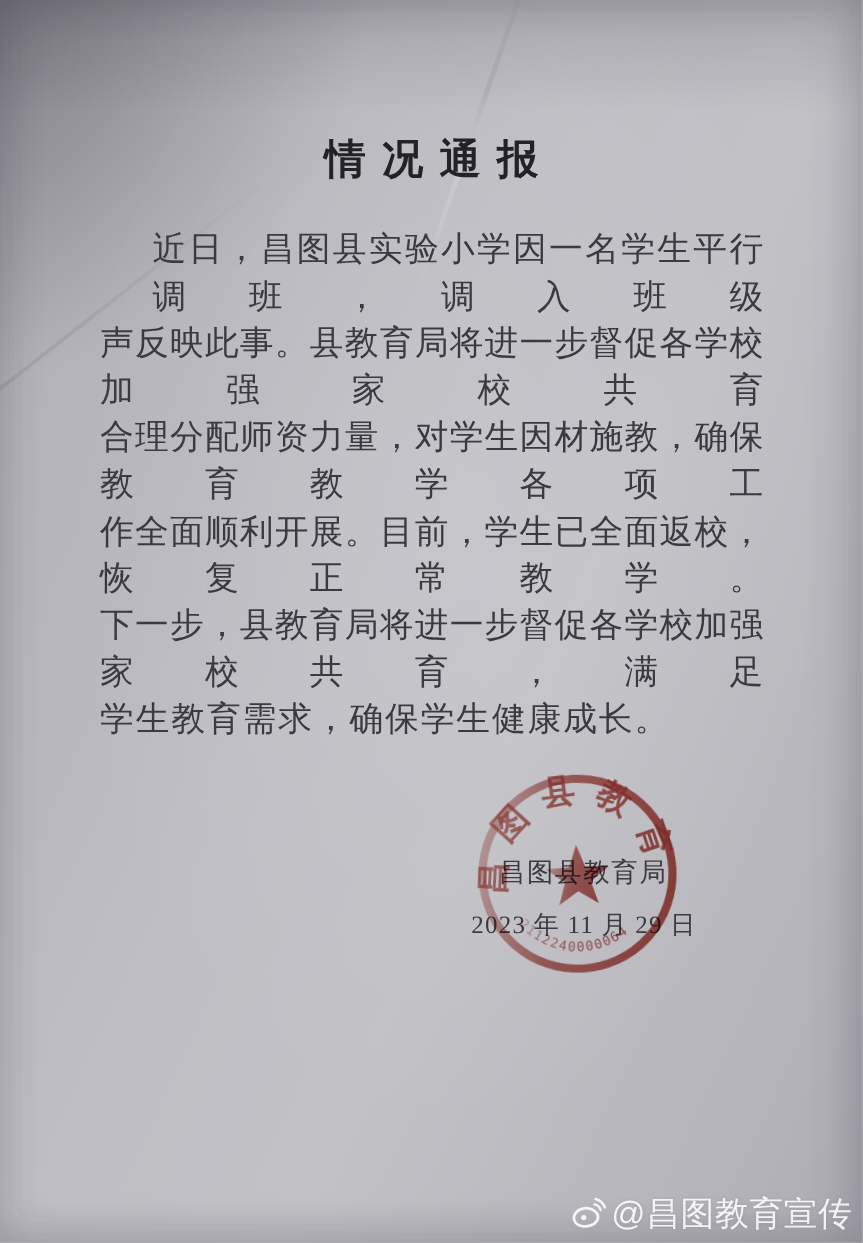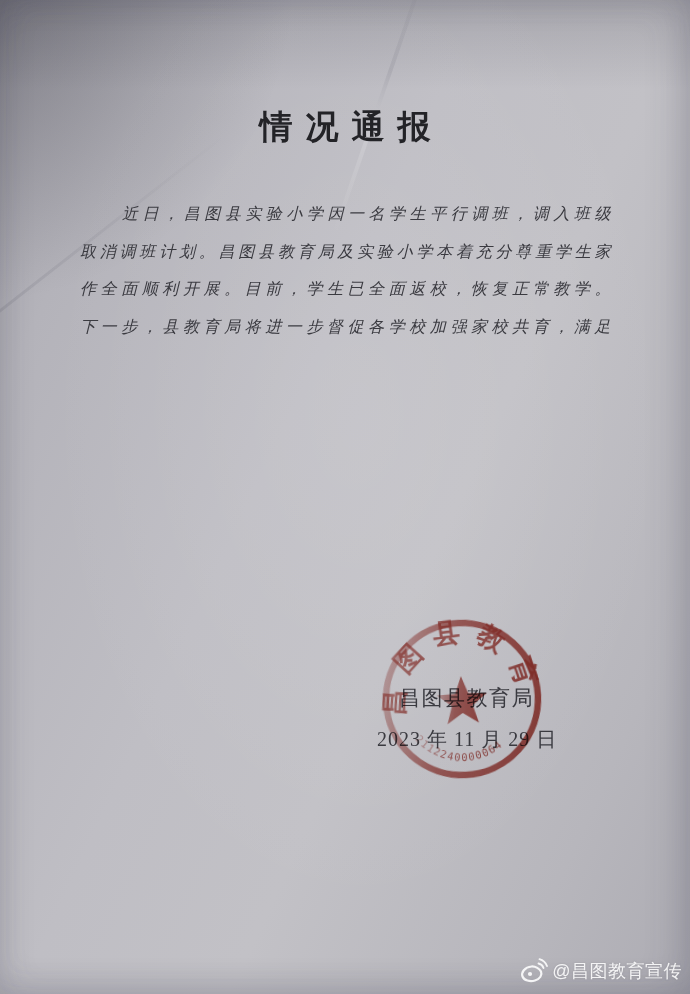--- a/index.html
+++ b/index.html
@@ -32,24 +32,23 @@
     transform:rotate(-38deg);
     background:linear-gradient(90deg, rgba(70,70,85,0.14), rgba(70,70,85,0) 80%);
   }
 
   .doc-title{
     position:absolute;left:0;top:105px;width:100%;
     text-align:center;font-size:33px;font-weight:700;
     letter-spacing:13px;text-indent:13px;color:#232327;
   }
   .body-text{
-    position:absolute;left:80px;top:195px;width:531px;
-    font-size:16px;line-height:37.6px;color:#3a3a40;
+    position:absolute;left:80px;top:181px;width:531px;
+    font-size:27px;line-height:37.6px;color:#3a3a40;
     letter-spacing:0.5px;
-    font-style:italic;
   }
   .body-text .line{text-align:justify;text-align-last:justify;}
   .body-text .line.indent{padding-left:42px;}
   .body-text .line.last{text-align-last:left;letter-spacing:1.5px;}
 
   .signature{
     position:absolute;left:399px;top:684px;
     font-size:21px;letter-spacing:1.5px;color:#3a3a40;z-index:2;
   }
   .sign-date{
@@ -62,40 +61,42 @@
     z-index:3;mix-blend-mode:multiply;transform:rotate(-3deg);
     pointer-events:none;
   }
 
   .watermark{
     position:absolute;right:8px;top:955px;height:32px;
     display:flex;align-items:center;gap:4px;z-index:4;
     color:rgba(255,255,255,0.88);
   }
   .watermark .wm-text{
-    font-size:18px;letter-spacing:0.5px;
+    font-size:27px;letter-spacing:0.5px;
     font-family:"Liberation Sans","DejaVu Sans",sans-serif;
     text-shadow:0 0 2px rgba(120,120,130,0.35);
   }
 </style>
 </head>
 <body>
 
 <div class="photo">
 
   <div class="crease crease-1"></div>
   <div class="crease crease-2"></div>
 
   <div class="doc-title">情况通报</div>
 
   <div class="body-text">
     <div class="line indent">近日，昌图县实验小学因一名学生平行调班，调入班级</div>
-    <div class="line">取消调班计划。昌图县教育局及实验小学本着充分尊重学生家</div>
+    <div class="line">声反映此事。县教育局将进一步督促各学校加强家校共育</div>
+    <div class="line">合理分配师资力量，对学生因材施教，确保教育教学各项工</div>
     <div class="line">作全面顺利开展。目前，学生已全面返校，恢复正常教学。</div>
     <div class="line">下一步，县教育局将进一步督促各学校加强家校共育，满足</div>
+    <div class="line last">学生教育需求，确保学生健康成长。</div>
   </div>
 
   <div class="signature">昌图县教育局</div>
   <div class="sign-date">2023 年 11 月 29 日</div>
 
   <div class="seal">
     <svg width="190" height="190" viewBox="0 0 190 190">
       <defs>
         <linearGradient id="sealGrad" x1="0" y1="0.4" x2="1" y2="0.6">
           <stop offset="0" stop-color="#a93a32" stop-opacity="0.34"></stop>

